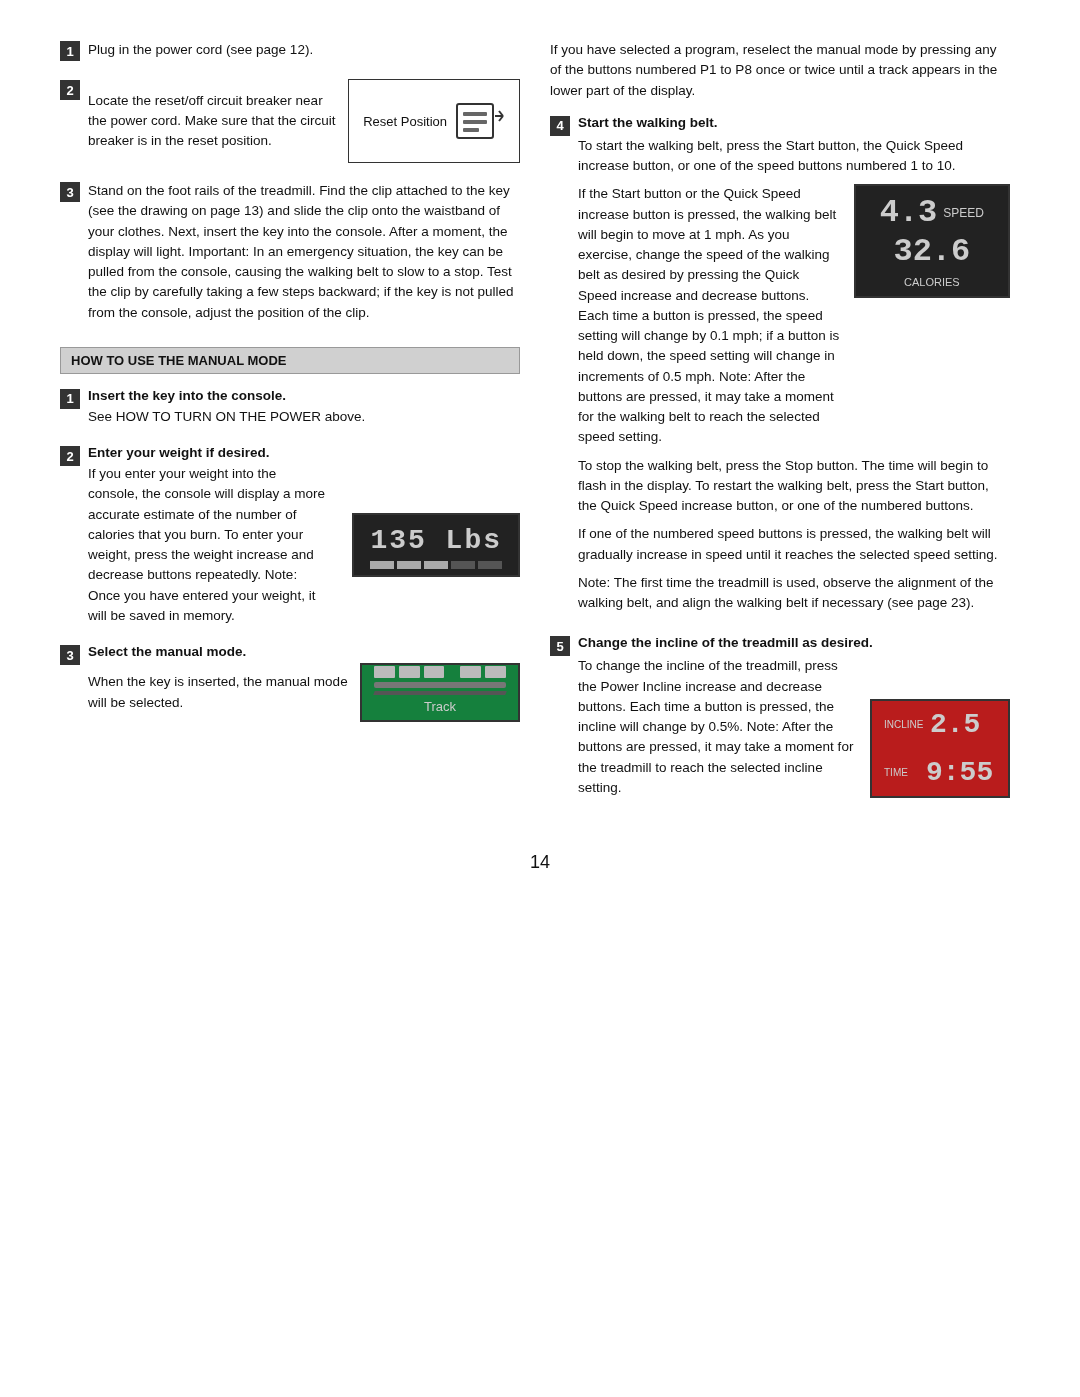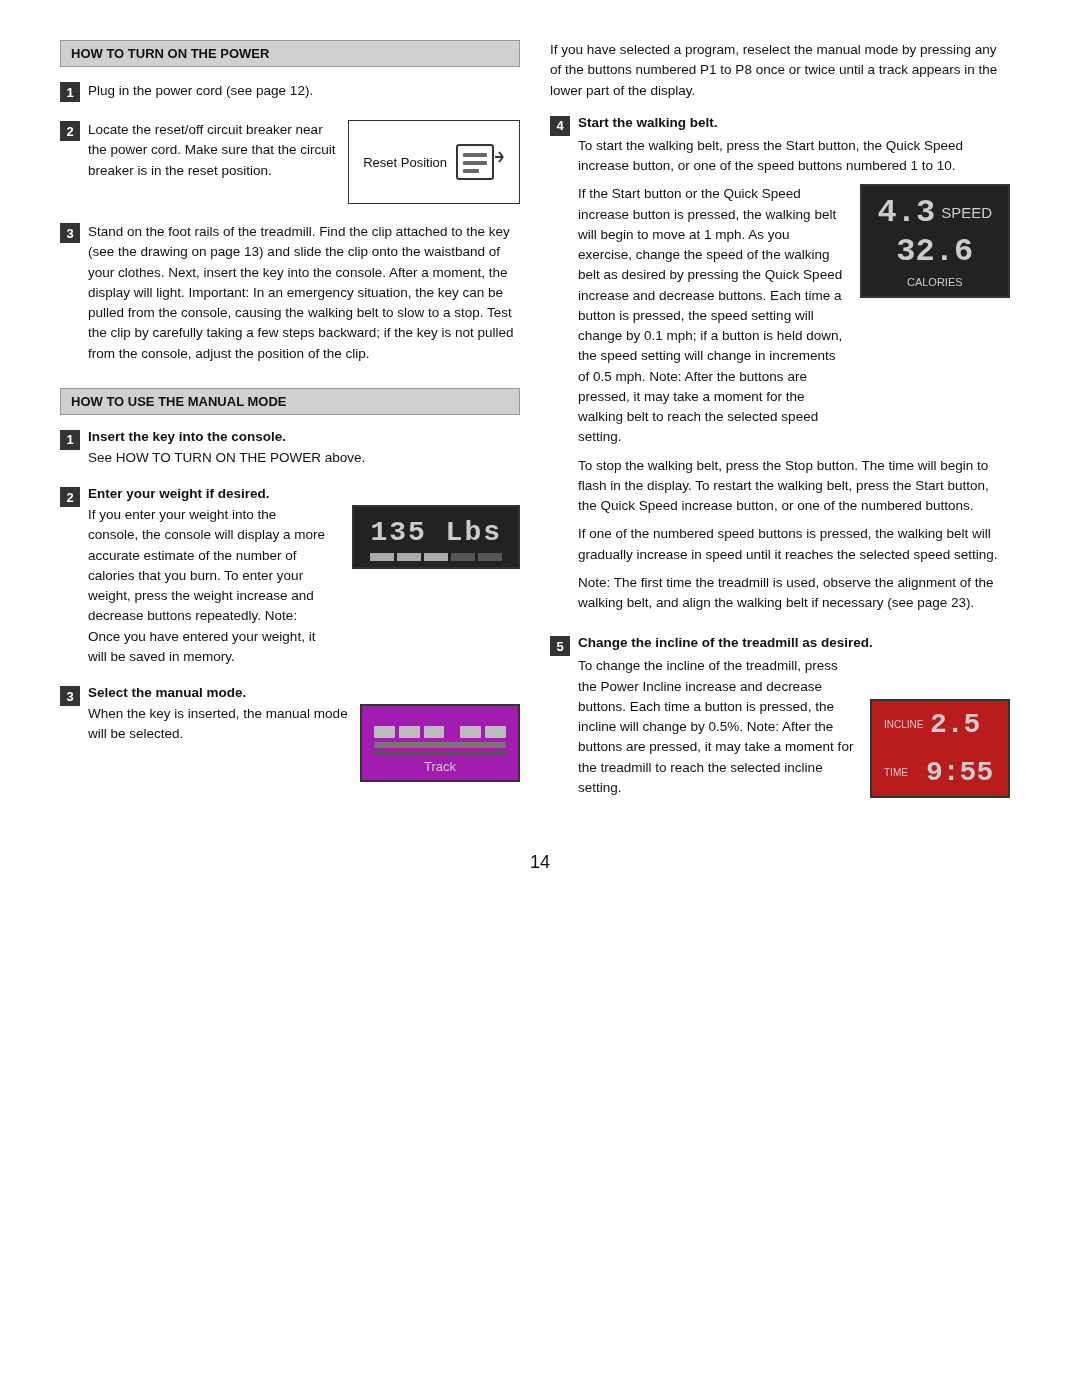--- a/index.html
+++ b/index.html
@@ -57,21 +57,21 @@
     .step-title {
       font-weight: bold;
       margin-bottom: 4px;
     }
     .step-text {
       line-height: 1.5;
     }
     .step-inner-flex {
       display: flex;
       gap: 12px;
-      align-items: flex-start;
+      align-items: center;
     }
     .reset-box {
       border: 1.5px solid #333;
       padding: 16px 14px;
       text-align: center;
       min-width: 110px;
       display: flex;
       align-items: center;
       gap: 8px;
       flex-shrink: 0;
@@ -113,22 +113,22 @@
       justify-content: center;
     }
     .display-bar {
       height: 8px;
       background: #555;
       flex: 1;
     }
     .display-bar.active { background: #aaa; }
     .track-box {
       border: 2px solid #333;
-      background: #a21caf;
-      padding: 20px 12px 6px 12px;
+      background: #15803d;
+      padding: 1px 12px 6px 12px;
       min-width: 160px;
       flex-shrink: 0;
     }
     .track-display-row {
       display: flex;
       gap: 4px;
       margin-bottom: 4px;
     }
     .track-seg {
       height: 12px;
@@ -141,39 +141,39 @@
       color: #ccc;
       text-align: center;
       font-size: 13px;
       margin-top: 4px;
       font-family: Arial, sans-serif;
     }
     
     .speed-display-box {
       border: 2px solid #333;
       background: #222;
-      padding: 8px 16px;
+      padding: 8px 24px;
       flex-shrink: 0;
       min-width: 140px;
     }
     .speed-row {
       display: flex;
       align-items: center;
       justify-content: flex-end;
       gap: 6px;
     }
     .speed-num {
       color: #ccc;
       font-size: 32px;
       font-weight: bold;
       font-family: 'Courier New', monospace;
     }
     .speed-label {
       color: #ccc;
-      font-size: 15px;
+      font-size: 12px;
       font-family: Arial;
     }
     .calories-row {
       display: flex;
       align-items: center;
       justify-content: flex-end;
       gap: 6px;
       margin-top: 2px;
       flex-direction: column;
     }
@@ -252,21 +252,20 @@
     }
   </style>
 </head>
 <body>
 
 <div class="page-content">
 
   <div class="left-col">
 
     <div class="section-power">
-      <div class="section-header">HOW TO TURN ON THE POWER</div>
 
       <div class="step-block">
         <div class="step-number">1</div>
         <div class="step-content">
           <span class="step-text">Plug in the power cord (see page 12).</span>
         </div>
       </div>
 
       <div class="step-block">
         <div class="step-number">2</div>

